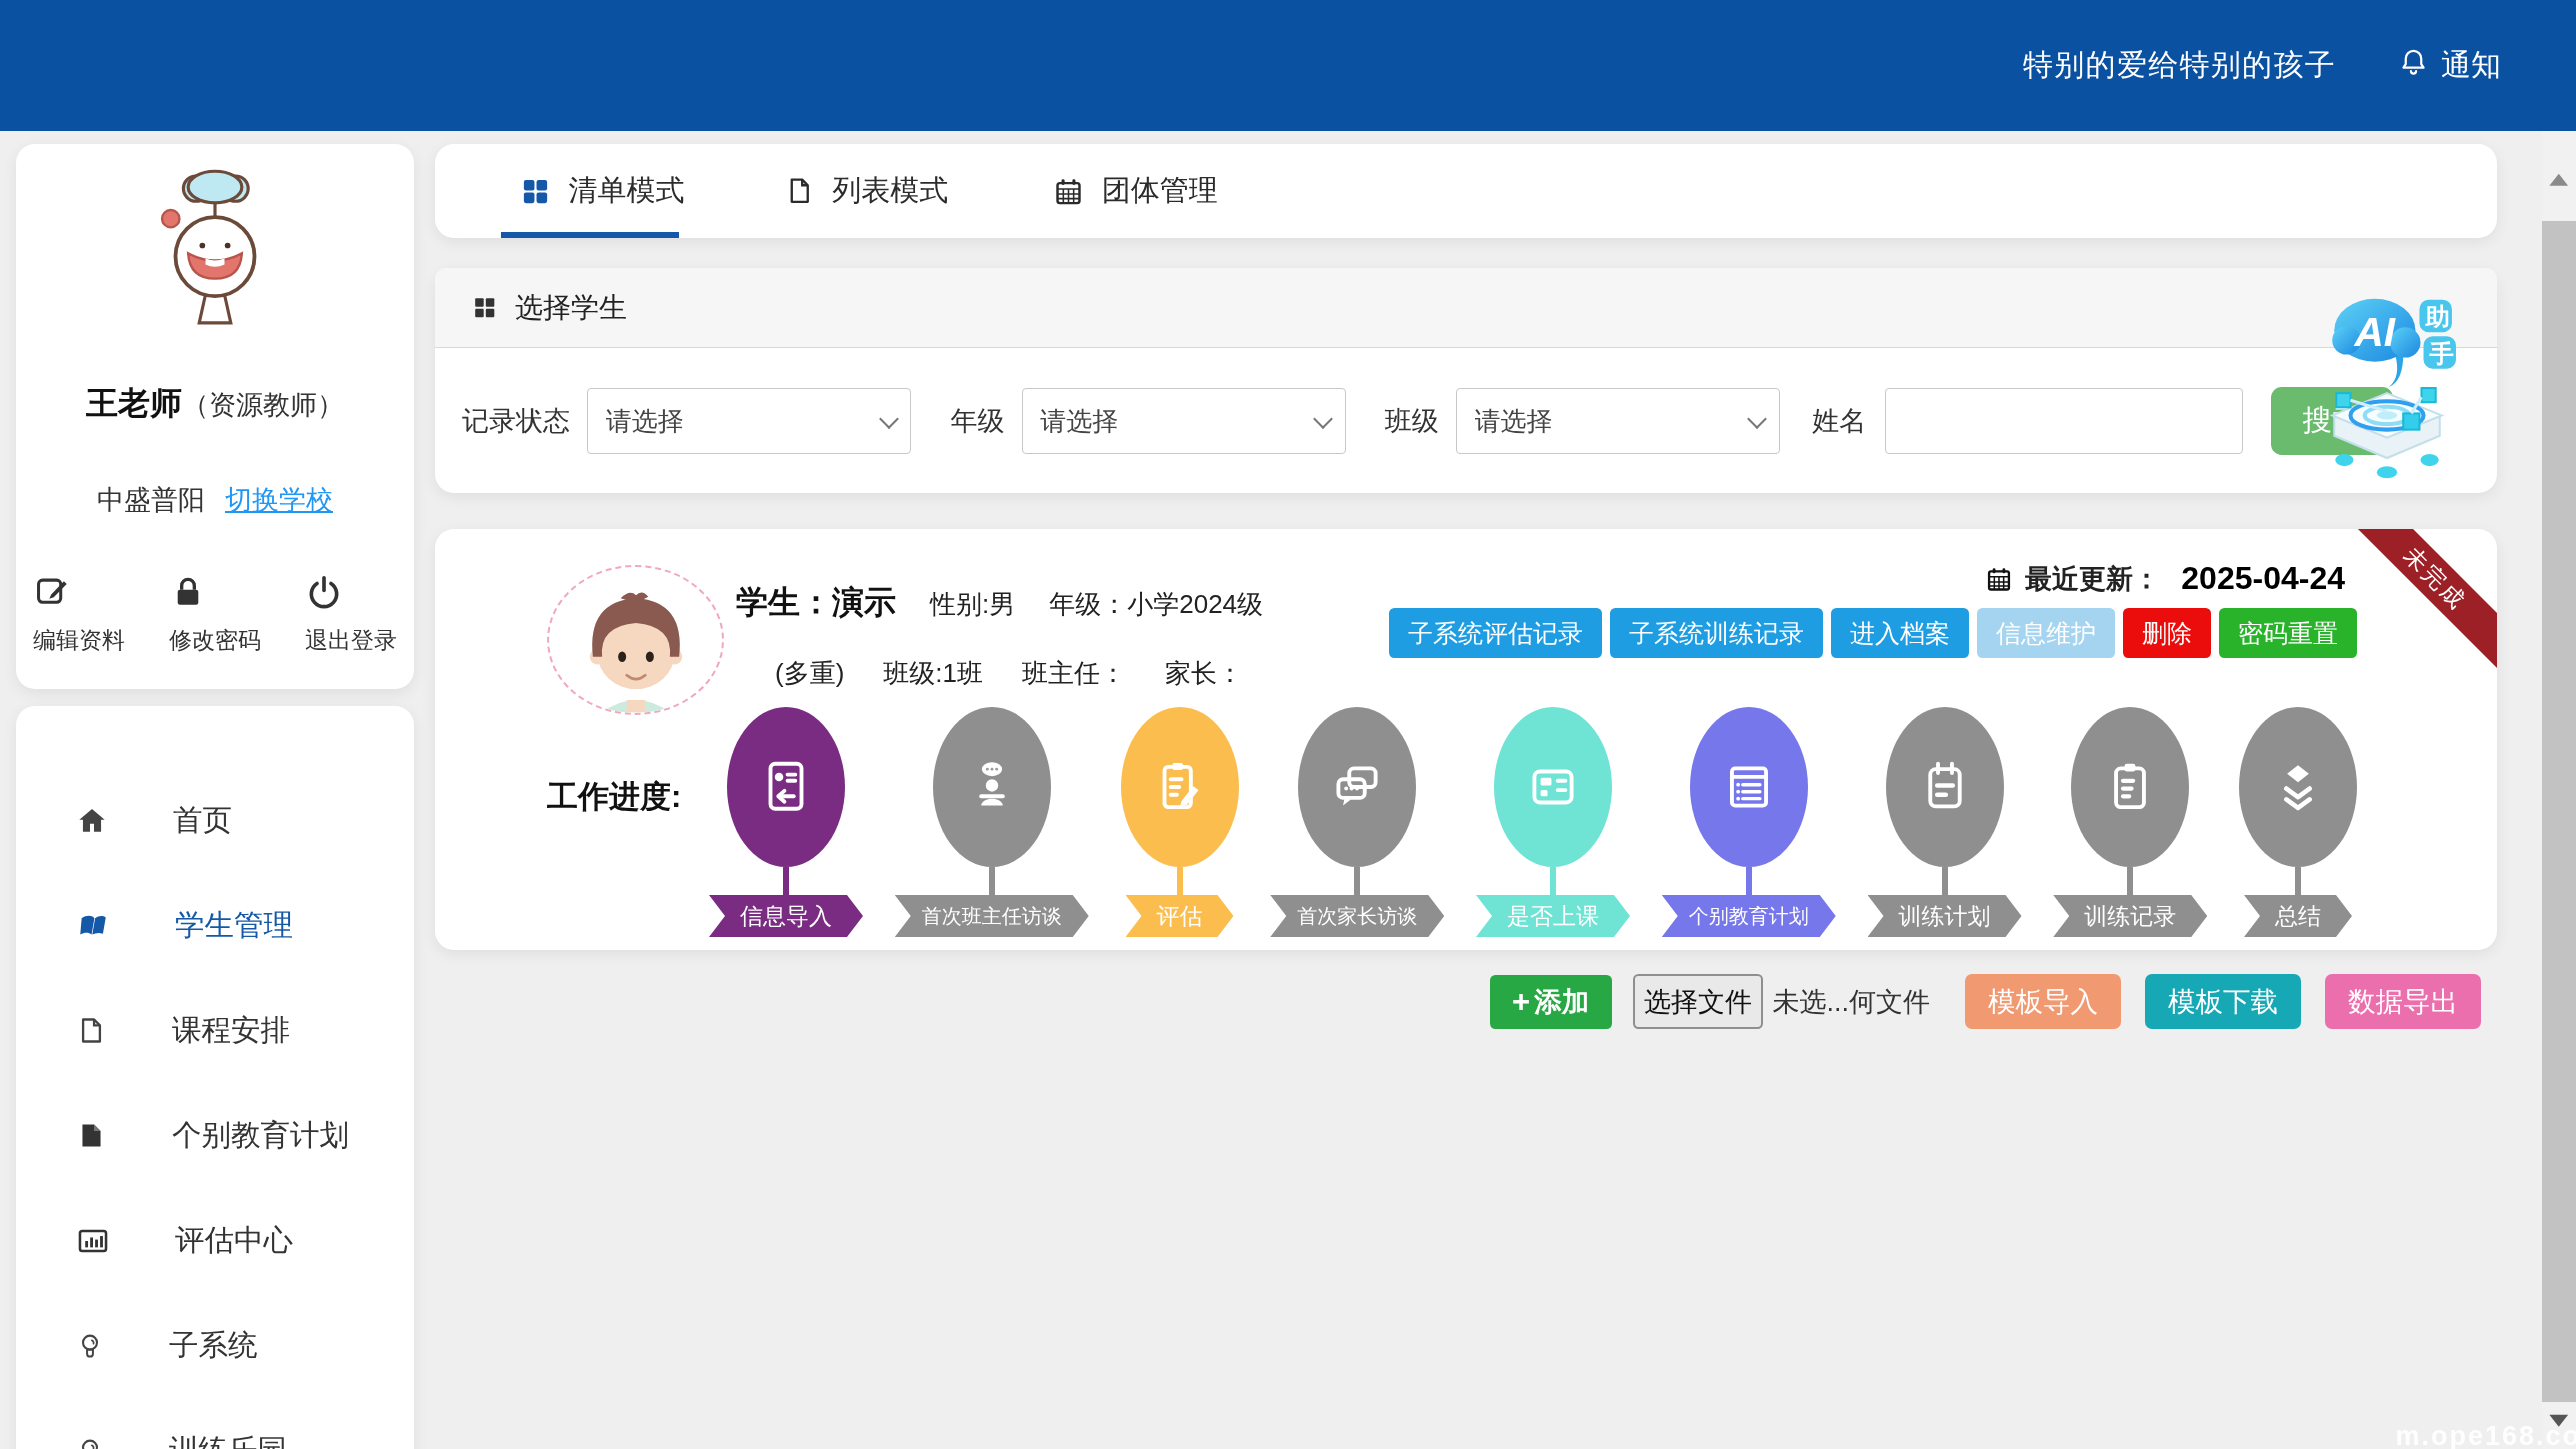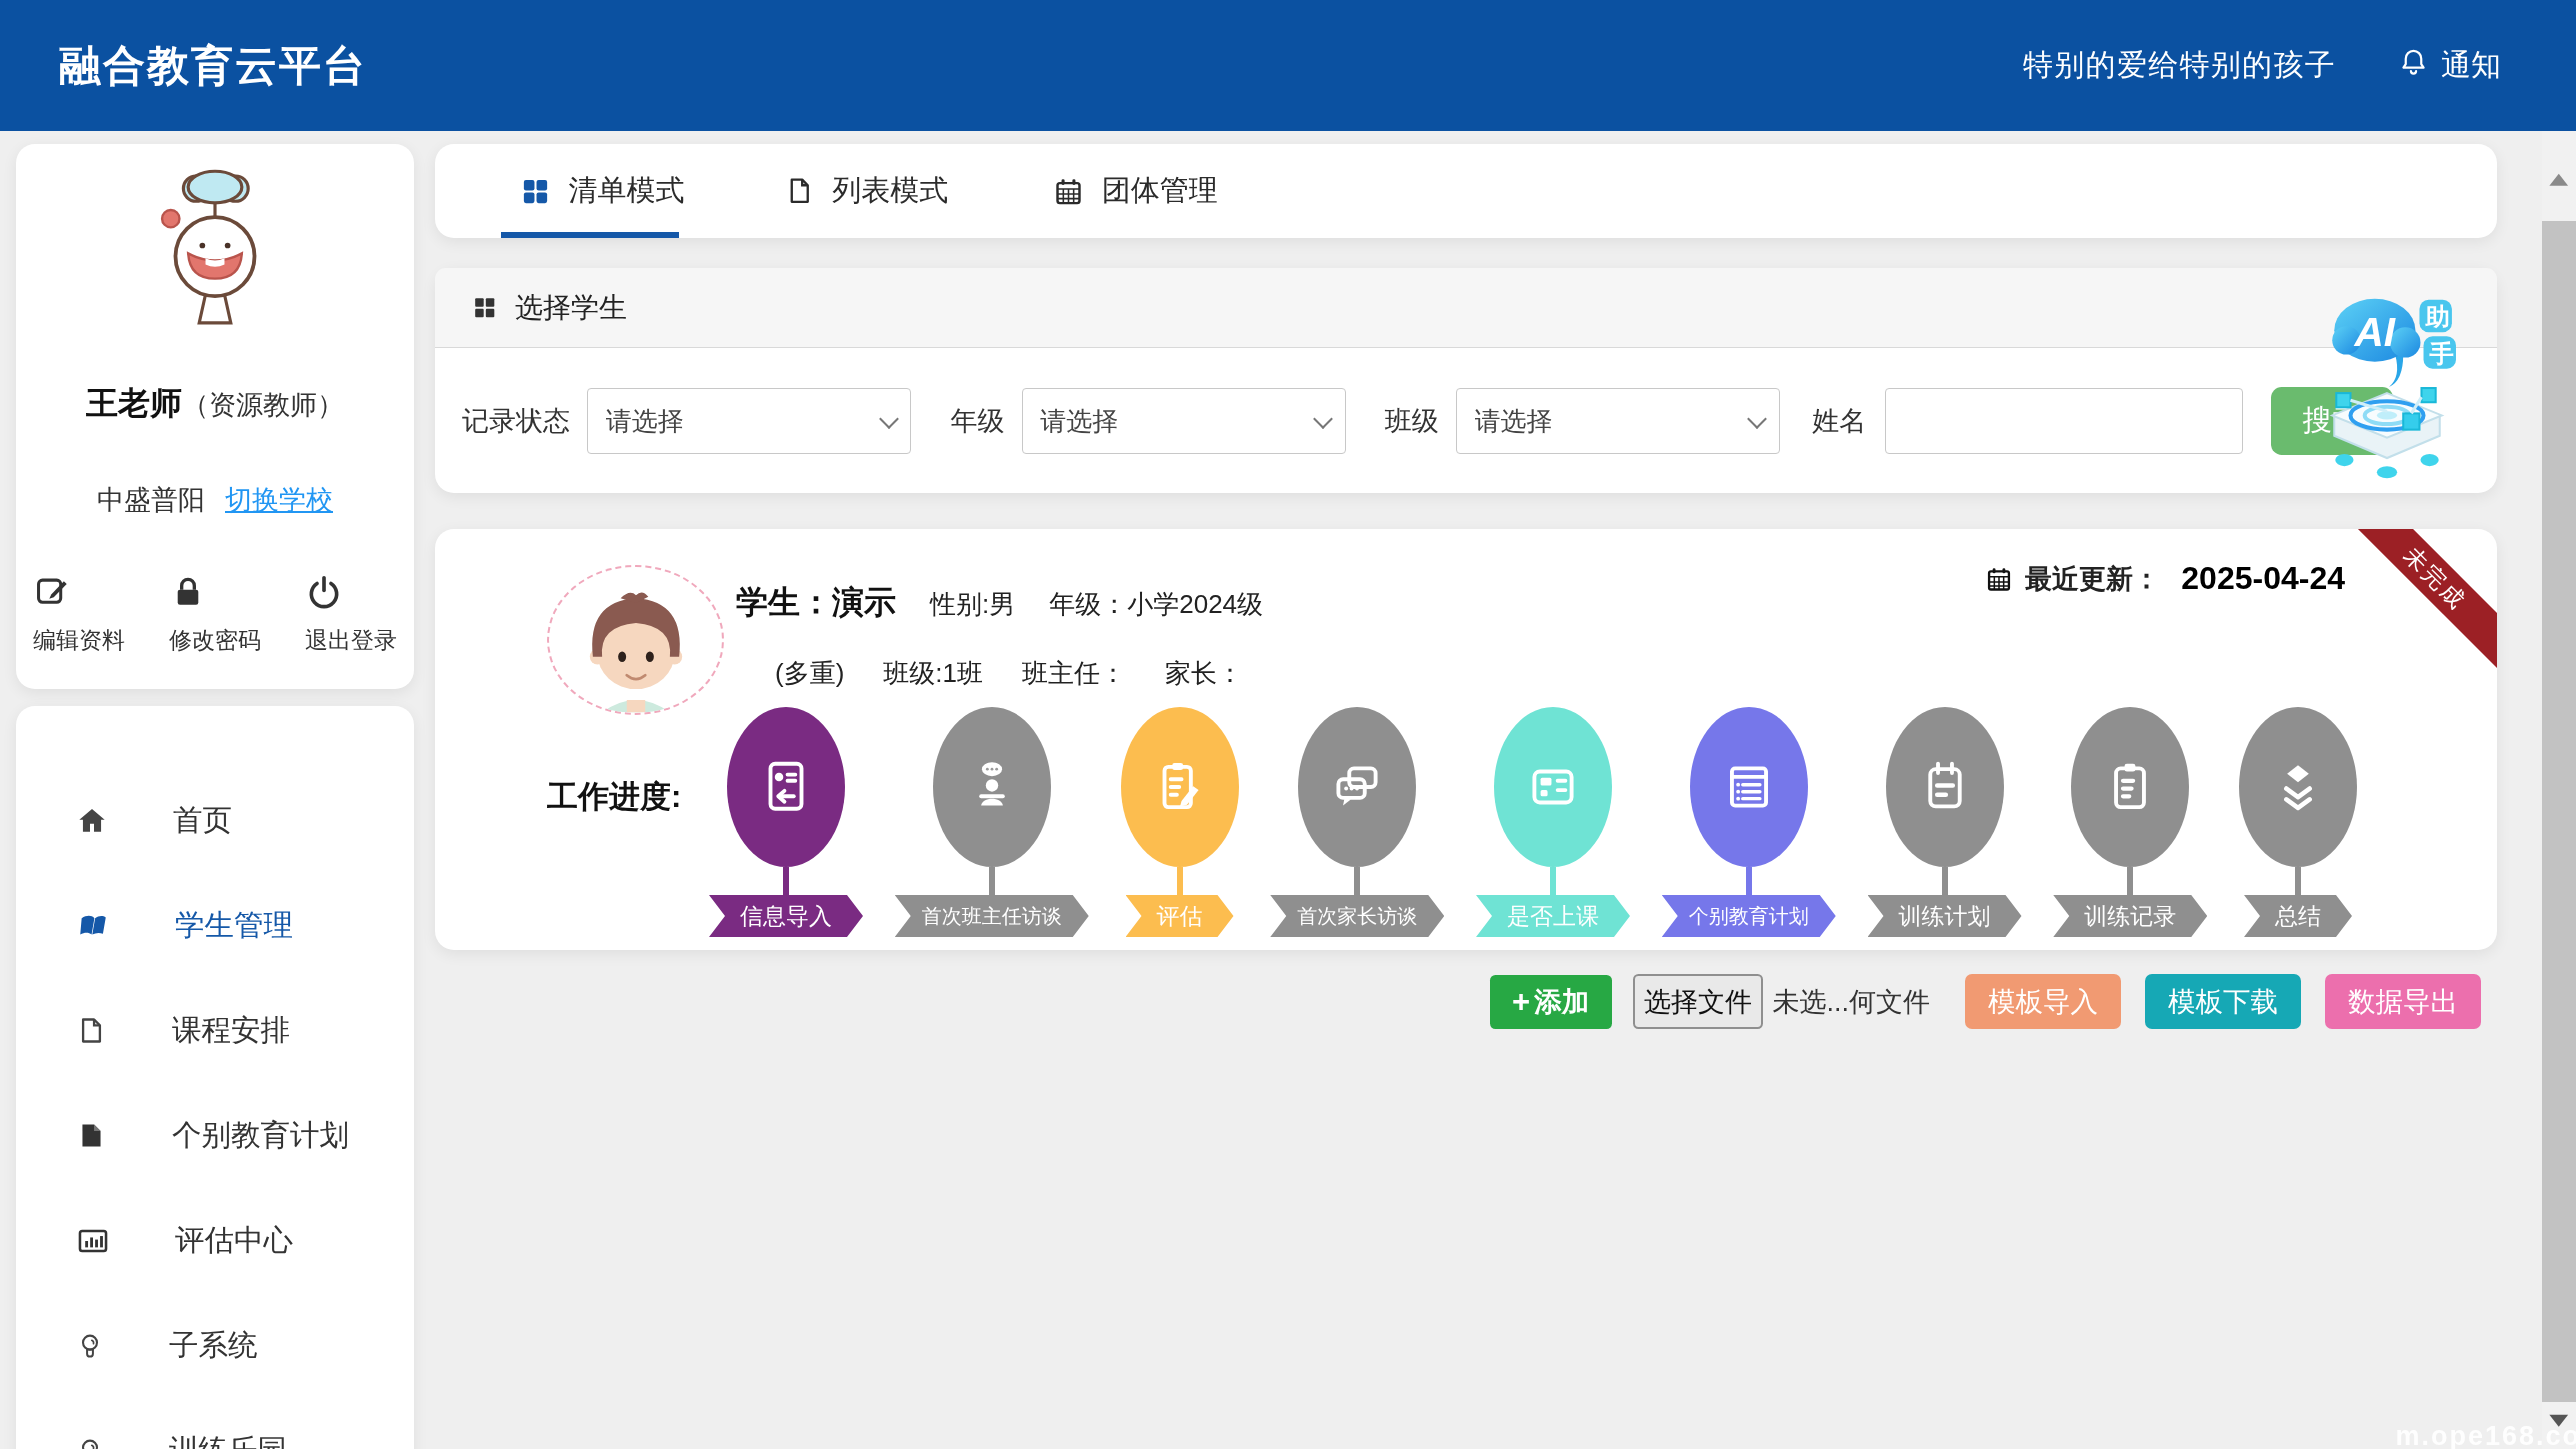--- a/index.html
+++ b/index.html
@@ -93,21 +93,20 @@
   .bar-btn{height:55px;border:none;border-radius:7px;color:#fff;font-size:27.5px;padding:0 23px;
     cursor:pointer;font-family:inherit;}
   .tpl-import{margin-left:35px;background:#f19a72;}
   .tpl-down{margin-left:24px;background:#16a8b5;}
   .data-export{margin-left:24px;background:#ec6fad;}
 </style>
 </head>
 <body>
 
 <div class="app-header">
-  <div class="app-title">融合教育云平台</div>
   <div class="header-right">
     <div class="slogan">特别的爱给特别的孩子</div>
     <div class="notice">
       <span>
         <svg width="31" height="31" viewBox="0 0 24 24">
             <path d="M12 3a6 6 0 0 0-6 6v4.2L4.2 16h15.6L18 13.2V9a6 6 0 0 0-6-6z" fill="none" stroke="#fff" stroke-width="1.7" stroke-linejoin="round"></path>
             <path d="M10 18.6a2 2 0 0 0 4 0" fill="none" stroke="#fff" stroke-width="1.7" stroke-linecap="round"></path>
           </svg>
       </span>
       <span>通知</span>
@@ -368,20 +367,28 @@
       <span class="stu-meta">年级：小学2024级</span>
     </div>
     <div class="stu-line2">
       <span class="stu-meta">(多重)</span>
       <span class="stu-meta">班级:1班</span>
       <span class="stu-meta">班主任：</span>
       <span class="stu-meta">家长：</span>
     </div>
   </div>
 
+  <div class="btn-row">
+    <button class="c-btn" style="background: rgb(30, 157, 226);">子系统评估记录</button>
+    <button class="c-btn" style="background: rgb(30, 157, 226);">子系统训练记录</button>
+    <button class="c-btn" style="background: rgb(30, 157, 226);">进入档案</button>
+    <button class="c-btn" style="background: rgb(165, 212, 240);">信息维护</button>
+    <button class="c-btn" style="background: rgb(234, 13, 12);">删除</button>
+    <button class="c-btn" style="background: rgb(40, 179, 42);">密码重置</button>
+  </div>
 
   <div class="progress-label">工作进度:</div>
 
   <div class="steps">
     <div class="step">
       <div class="step-circle" style="background: rgb(122, 43, 130);">
         <svg width="62" height="62" viewBox="0 0 80 80">
             <g fill="none" stroke="#fff" stroke-width="5" stroke-linejoin="round" stroke-linecap="round">
               <rect x="20" y="10" width="40" height="58" rx="6"></rect>
               <path d="M42 24h10M42 32h10"></path>

